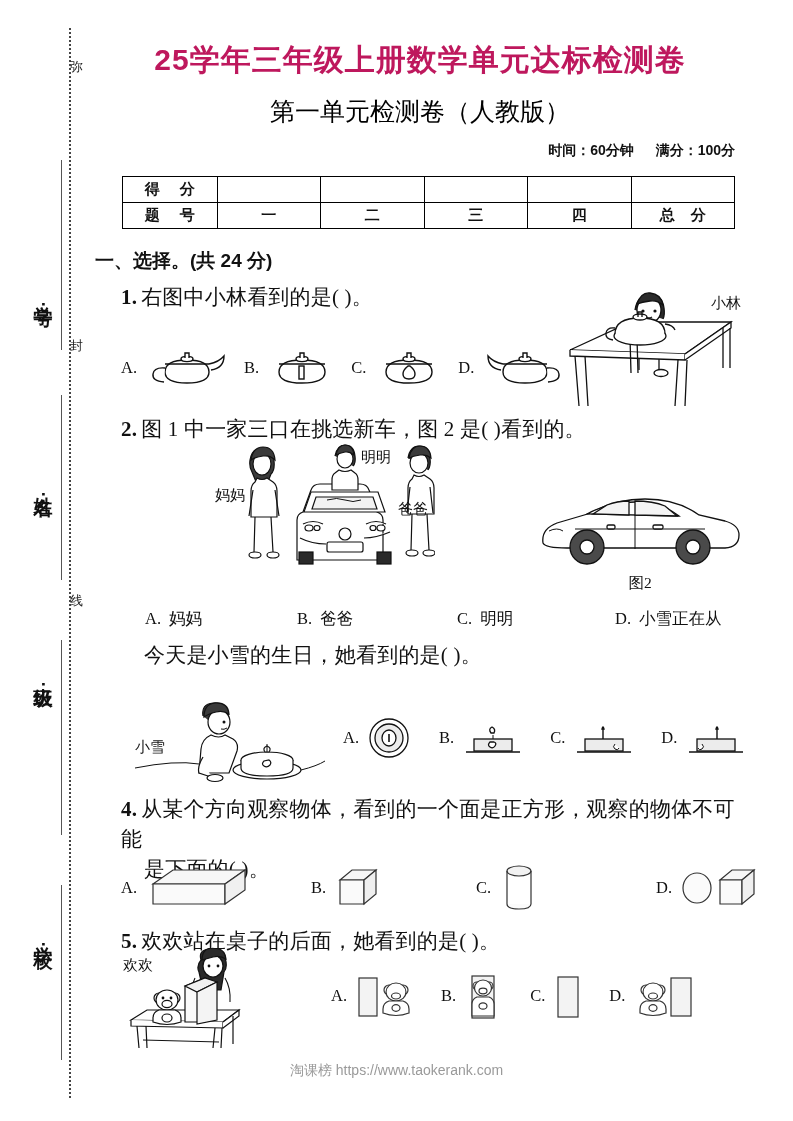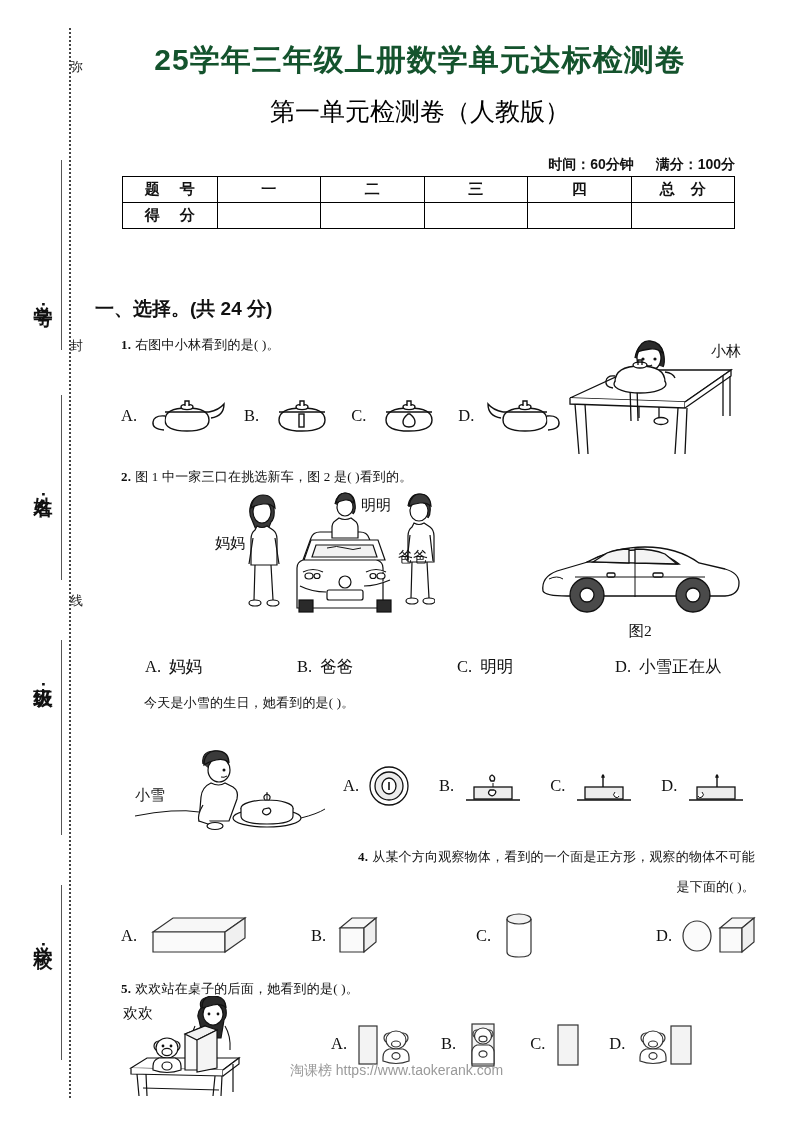--- a/index.html
+++ b/index.html
@@ -39,30 +39,30 @@
     position:absolute;left:47px;width:0;
     border-left:1.6px solid #555;
   }
 
   
   .title{
     position:absolute;left:100px;top:40px;width:640px;
     text-align:center;font-size:30px;font-weight:bold;
     font-family:"Liberation Sans","DejaVu Sans",sans-serif;
     letter-spacing:1px;
-    color:#14532d;
+    color:#be185d;
   }
   .subtitle{
     position:absolute;left:100px;top:95px;width:640px;
     text-align:center;font-size:25px;
     font-family:"Liberation Sans","DejaVu Sans",sans-serif;
     color:#000;
   }
   .meta{
-    position:absolute;right:58px;top:156px;
+    position:absolute;right:58px;top:142px;
     font-size:14px;font-weight:600;
     font-family:"Liberation Sans","DejaVu Sans",sans-serif;
   }
   .meta span{margin-left:18px;}
 
   
   .score-table{
     position:absolute;left:122px;top:176px;width:613px;
     border-collapse:collapse;
   }
@@ -72,29 +72,29 @@
     text-align:center;
     font-size:15px;font-weight:600;
     font-family:"Liberation Sans","DejaVu Sans",sans-serif;
     letter-spacing:6px;
     padding:0;
   }
   .score-table td.head-label{width:94px;letter-spacing:8px;text-indent:8px;}
   .score-table td.col{width:103px;letter-spacing:6px;text-indent:6px;}
 
   
-  .content{position:absolute;left:95px;top:248px;width:660px;margin-top:48px;}
+  .content{position:absolute;left:95px;top:248px;width:660px;}
   .sec-title{
     font-size:19px;font-weight:bold;
     font-family:"Liberation Sans","DejaVu Sans",sans-serif;
     letter-spacing:0px;margin:0 0 8px 0;
   }
   .q{position:relative;margin-bottom:4px;}
   .q-text{
-    font-size:13px;line-height:30px;
+    font-size:21px;line-height:30px;
     font-family:"Liberation Serif","DejaVu Serif",serif;
     letter-spacing:0.2px;
   }
   .q-num{font-weight:bold;font-family:"Liberation Serif",serif;margin-right:4px;}
   .indent{padding-left:26px;}
   .opt-row{
     display:flex;align-items:center;
     font-size:16.5px;
     margin-top:6px;
   }
@@ -141,34 +141,34 @@
   <div class="title">25学年三年级上册数学单元达标检测卷</div>
   <div class="subtitle">第一单元检测卷（人教版）</div>
   <div class="meta">
     <span>时间：60分钟</span>
     <span>满分：100分</span>
   </div>
 
   <table class="score-table">
     <tbody>
         <tr>
+      <td class="head-label">得 分</td>
+      <td class="col"></td>
+      <td class="col"></td>
+      <td class="col"></td>
+      <td class="col"></td>
+      <td class="col"></td>
+    </tr>
+    <tr>
       <td class="head-label">题 号</td>
       <td class="col">一</td>
       <td class="col">二</td>
       <td class="col">三</td>
       <td class="col">四</td>
       <td class="col">总 分</td>
-    </tr>
-    <tr>
-      <td class="head-label">得 分</td>
-      <td class="col"></td>
-      <td class="col"></td>
-      <td class="col"></td>
-      <td class="col"></td>
-      <td class="col"></td>
     </tr>
   </tbody>
     </table>
 
   <div class="content">
 
     <div class="sec-title">一、选择。(共 24 分)</div>
 
     <div class="q" style="height:128px;">
       <div class="q-text indent">
@@ -434,21 +434,21 @@
               <path d="M4 36 L58 36" stroke-width="1.6"></path>
               <path d="M32 23 l0 -10" stroke-width="1.4"></path>
               <path d="M31 13 q1 -4 2 0z"></path>
               <path d="M17 28 q3 3 0 5 q-3 2 -4 -1" stroke-width="1"></path>
             </g>
           </svg>
         </div>
       </div>
     </div>
 
-    <div class="q" style="height:128px;text-align:right;">
+    <div class="q" style="height:128px;">
       <div class="q-text indent">
         <span class="q-num">4.</span><span>从某个方向观察物体，看到的一个面是正方形，观察的物体不可能</span>
       </div>
       <div class="q-text" style="padding-left:49px;">
         <span>是下面的(        )。</span>
       </div>
 
       <div class="opt-row" style="position:absolute;top:62px;left:26px;width:640px;">
         <div class="opt" style="width:190px;">
           <span class="opt-key">A.</span>

